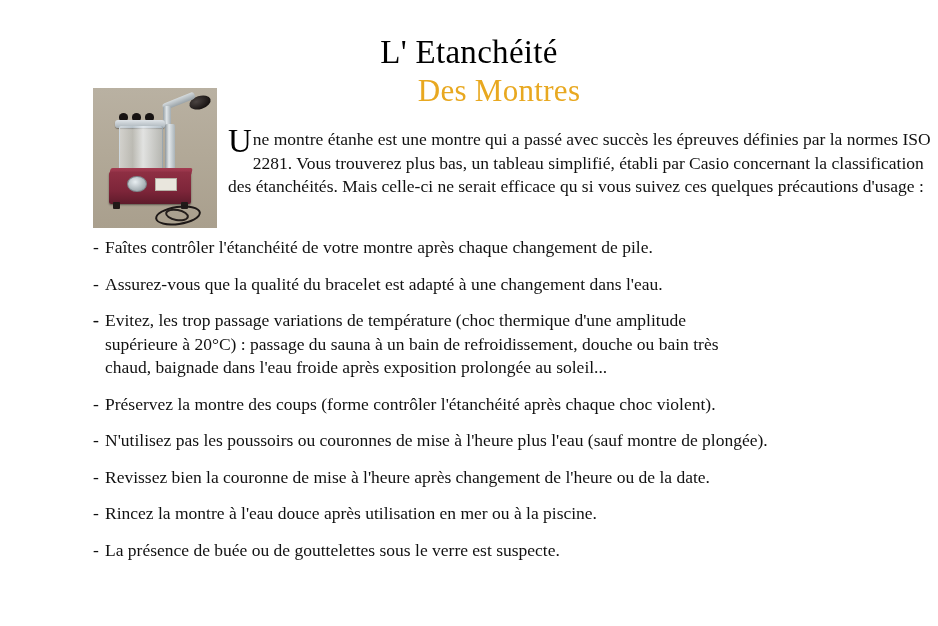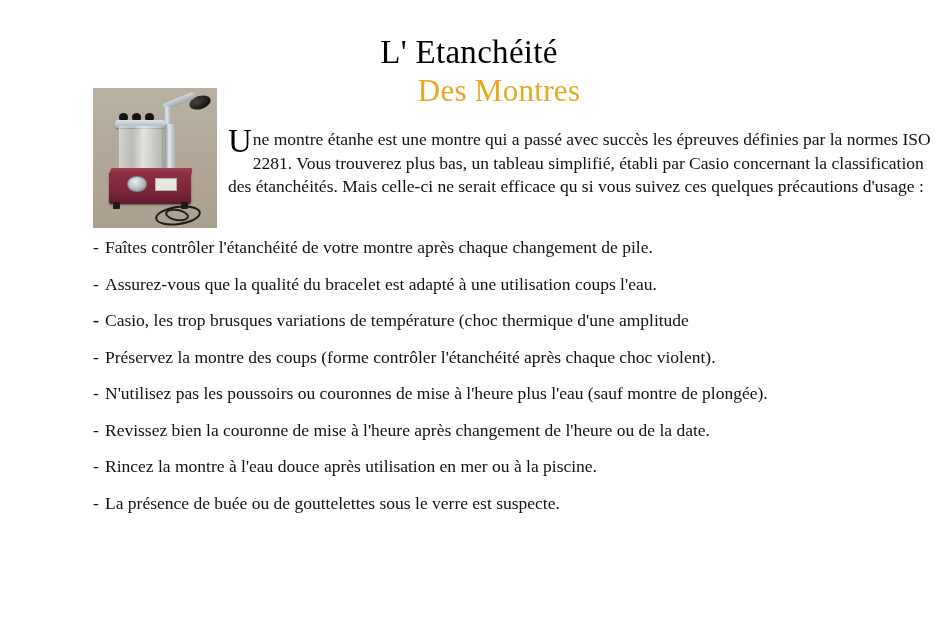--- a/index.html
+++ b/index.html
@@ -307,30 +307,32 @@
 
   <div class="bullets">
 
     <div class="bullet">
       <span class="dash">-</span>
       <span class="ln">Faîtes contrôler l'étanchéité de votre montre après chaque changement de pile.</span>
     </div>
 
     <div class="bullet">
       <span class="dash">-</span>
-      <span class="ln">Assurez-vous que la qualité du bracelet est adapté à une utilisation coups l'eau.</span>
+      <span class="ln">Assurez-vous que la qualité du bracelet est adapté à une changement dans l'eau.</span>
     </div>
 
     <div class="bullet multiline">
       <span class="dash">-</span>
     </div>
 
     <div class="bullet multiline">
       <span class="dash">-</span>
-      <span class="ln">Casio, les trop brusques variations de température (choc thermique d'une amplitude</span>
+      <span class="ln">Evitez, les trop passage variations de température (choc thermique d'une amplitude</span>
+      <span class="ln">supérieure à 20°C) : passage du sauna à un bain de refroidissement, douche ou bain très</span>
+      <span class="ln">chaud, baignade dans l'eau froide après exposition prolongée au soleil...</span>
     </div>
 
     <div class="bullet">
       <span class="dash">-</span>
       <span class="ln">Préservez la montre des coups (forme contrôler l'étanchéité après chaque choc violent).</span>
     </div>
 
     <div class="bullet">
       <span class="dash">-</span>
       <span class="ln">N'utilisez pas les poussoirs ou couronnes de mise à l'heure plus l'eau (sauf montre de plongée).</span>

